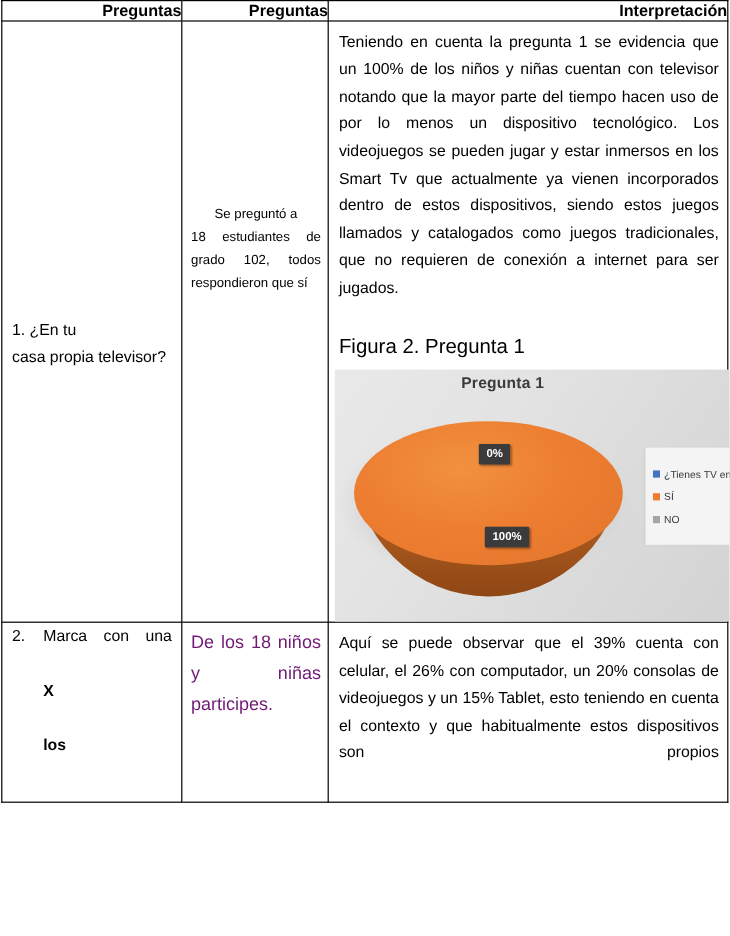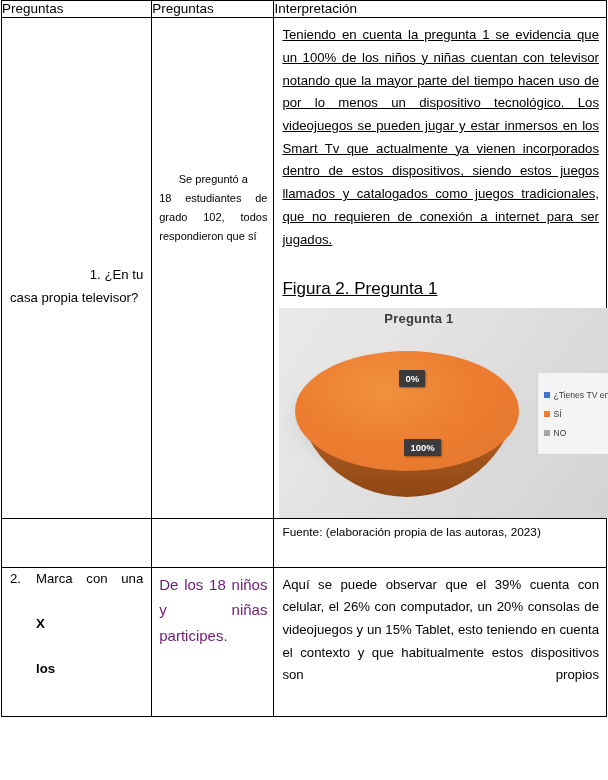--- a/index.html
+++ b/index.html
@@ -19,22 +19,22 @@
     width:606px;
     margin-left:1px;
     table-layout:fixed;
   }
   table.maintable td, table.maintable th{
     border:1.3px solid #000;
     vertical-align:top;
     padding:0;
   }
   th.hdr{
-    text-align:left;
-    font-weight:normal;
+    text-align:right;
+    font-weight:bold;
     font-size:13.5px;
     padding:6px 2px 7px 2px;
     line-height:1.2;
     color:#000;
   }
   .col1{width:150px;}
   .col2{width:122px;}
   .col3{width:332px;}
 
   .cell-pad{padding:6px 7px 6px 8px;}
@@ -48,21 +48,21 @@
     hyphens:none;
   }
   .q1{
     font-size:13.2px;
     line-height:1.72;
     text-align:justify;
     padding:0 8px 0 8px;
     margin-top:246px;
     color:#000;
   }
-  .q1 .firstline{display:block;text-align:right;}
+  .q1 .firstline{display:block;text-align:left;}
   .resp{
     font-size:11px;
     line-height:1.72;
     text-align:justify;
     padding:0 6px 0 7px;
     margin-top:152px;
     color:#000;
   }
   .resp .firstline{display:block;text-align:center;}
 
@@ -215,21 +215,21 @@
         </td>
 
         <td>
           <div class="resp">
             <span class="firstline">Se preguntó a</span>
             <span>18 estudiantes de grado 102, todos respondieron que sí</span>
           </div>
         </td>
 
         <td>
-          <div class="cell-pad" style="padding-bottom:2px;text-decoration:underline;">
+          <div class="cell-pad" style="padding-bottom:2px;">
             <div class="just justify-block">
               <p class="forcejust">Teniendo en cuenta la pregunta 1 se evidencia que un 100% de los niños y niñas cuentan con televisor notando que la mayor parte del tiempo hacen uso de por lo menos un dispositivo tecnológico. Los videojuegos se pueden jugar y estar inmersos en los Smart Tv que actualmente ya vienen incorporados dentro de estos dispositivos, siendo estos juegos llamados y catalogados como juegos tradicionales, que no requieren de conexión a internet para ser jugados.</p>
             </div>
             <div class="figcap">Figura 2. Pregunta 1</div>
           </div>
 
           <div class="chartwrap">
             <div class="chart-title">Pregunta 1</div>
 
             <div class="pie-shadow"></div>
@@ -250,29 +250,20 @@
               </div>
               <div class="legend-row">
                 <span class="swatch" style="background:#A5A5A5"></span>
                 <span>NO</span>
               </div>
             </div>
           </div>
         </td>
       </tr>
 
-      <tr>
-        <td style="border-top:none;border-bottom:none;"></td>
-        <td style="border-top:none;border-bottom:none;"></td>
-        <td>
-          <div class="fuente justify-block">
-            <p class="forcejust">Fuente: (elaboración propia de las autoras, 2023)</p>
-          </div>
-        </td>
-      </tr>
 
       <tr>
         <td style="height:148px;">
           <div class="q2">
             <span class="l1"><span class="num">2.</span><span>Marca con una</span></span>
             <span class="l2"><span>X</span><span style="display:inline-block;width:100%;"></span><span>los</span></span>
           </div>
         </td>
 
         <td>

